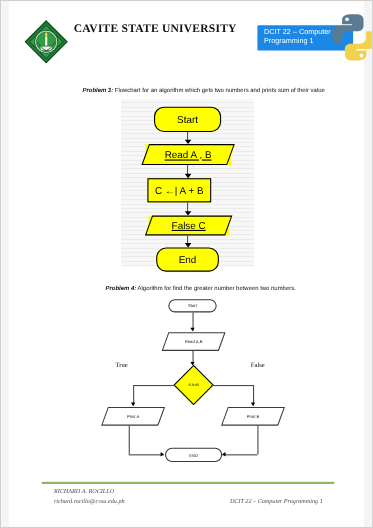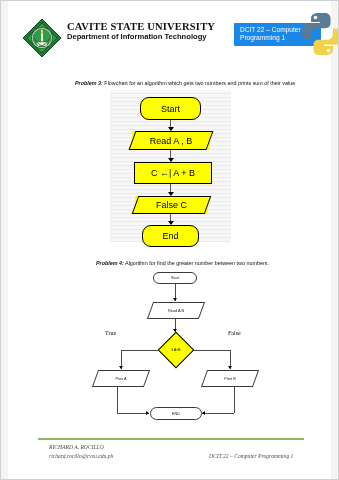--- a/index.html
+++ b/index.html
@@ -115,21 +115,21 @@
     border: 1px solid #000;
     color: #000;
     font-family: "Liberation Sans", sans-serif;
     font-size: 9px;
     display: flex;
     align-items: center;
     justify-content: center;
     white-space: nowrap;
   }
   .n1.term { border-radius: 9px; }
-  .n1.para { border: none; }
+  .n1.para { border: none; text-decoration: underline; }
   .para-inner {
     position: absolute;
     inset: 0;
     background: #ffff00;
     border: 1px solid #000;
     transform: skewX(-20deg);
   }
   .para-text {
     position: relative;
     z-index: 2;
@@ -273,21 +273,20 @@
         <path d="M20 11 q2.2 2.6 0 5 q-2.2-2.4 0-5z" fill="#ffd34d"></path>
         <rect x="19" y="15.5" width="2" height="8" fill="#f3f3e2"></rect>
         <path d="M14 24 h12 l-1.4 4 h-9.2z" fill="#f3f3e2" stroke="#0d4a1d" stroke-width="0.4"></path>
         <path d="M12 20 q3 6 8 8" stroke="#1b5e26" stroke-width="0.8" fill="none"></path>
         <path d="M28 20 q-3 6 -8 8" stroke="#1b5e26" stroke-width="0.8" fill="none"></path>
       </svg>
     </div>
 
     <div id="univ-block">
       <div class="univ-line1">CAVITE STATE UNIVERSITY</div>
-      <div class="univ-line3">Department of Information Technology</div>
     </div>
 
     <div id="course-banner">DCIT 22 – Computer Programming 1</div>
 
     <div id="python-logo">
       <svg viewBox="0 0 40 48" width="40" height="48">
         <path d="M19 3 c-5 0 -8 2 -8 5 v4 h9 v1.5 h-12 c-3.5 0 -6 2.5 -6 8 c0 5.5 2.2 8 5.6 8 h3.4 v-5.2 c0 -3.6 2.6 -6 6 -6 h8.5 c3 0 5 -2 5 -5.2 V8 c0 -3 -2.6 -5 -6 -5z" fill="#5a7b94"></path>
         <circle cx="15.5" cy="7.5" r="1.7" fill="#ffffff"></circle>
         <path d="M25 45 c5 0 8 -2 8 -5 v-4 h-9 v-1.5 h12 c3.5 0 6 -2.5 6 -8 c0 -5.5 -2.2 -8 -5.6 -8 h-3.4 v5.2 c0 3.6 -2.6 6 -6 6 h-8.5 c-3 0 -5 2 -5 5.2 V40 c0 3 2.6 5 6 5z" fill="#f2d24a"></path>
         <circle cx="28.5" cy="40.5" r="1.7" fill="#ffffff"></circle>
@@ -307,21 +306,21 @@
 
     <div class="arrow1" style="left:60px; top:30px; height:10px;"></div>
 
     <div class="n1 para" style="left:22px; top:41px; width:78px; height:19px;">
       <span class="para-inner"></span>
       <span class="para-text">Read A , B</span>
     </div>
 
     <div class="arrow1" style="left:60px; top:60px; height:11px;"></div>
 
-    <div class="n1" style="left:24px; top:72px; width:78px; height:22px;">
+    <div class="n1" style="left:24px; top:72px; width:58px; height:22px;">
       <span>C ←| A + B</span>
     </div>
 
     <div class="arrow1" style="left:60px; top:94px; height:11px;"></div>
 
     <div class="n1 para" style="left:25px; top:106px; width:73px; height:18px;">
       <span class="para-inner"></span>
       <span class="para-text">False C</span>
     </div>
 

